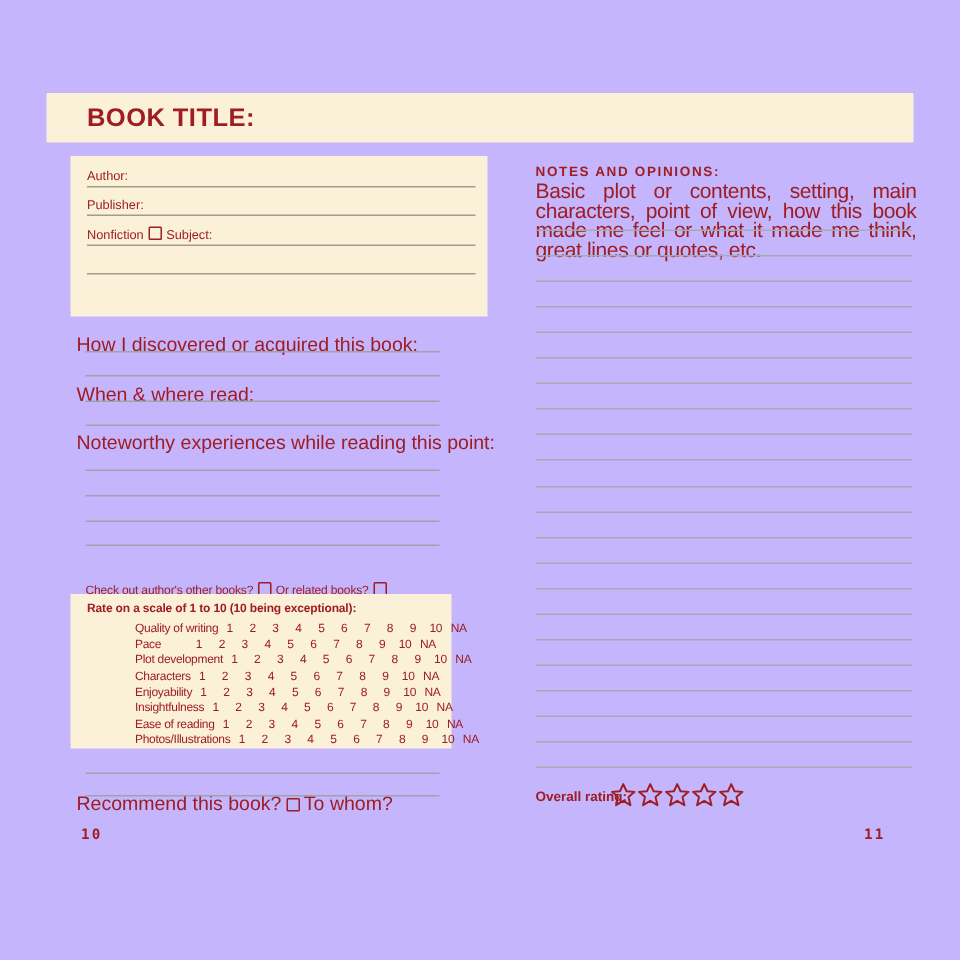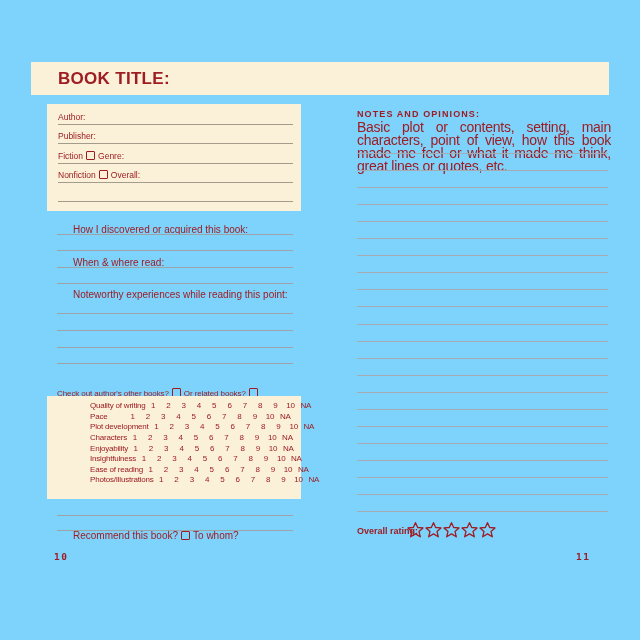--- a/index.html
+++ b/index.html
@@ -1,31 +1,31 @@
 <!DOCTYPE html>
 <html><head>
 <meta charset="utf-8">
 <style>
   html,body{margin:0;padding:0;background:#ffffff;}
   body{width:640px;height:640px;position:relative;font-family:"Liberation Sans",sans-serif;color:#9E1C22;}
-  .sheet{position:absolute;inset:0;background:#7dd3fc;overflow:hidden;}
+  .sheet{position:absolute;inset:0;background:#c4b5fd;overflow:hidden;}
 
   
   .band{position:absolute;left:31px;top:62px;width:578px;height:33px;background:#FAF1D8;}
   .band h1{margin:0;padding:7px 0 0 27px;font-size:17px;font-weight:bold;color:#9E1C22;letter-spacing:.3px;}
 
   
-  .info-box{position:absolute;left:47px;top:104px;width:254px;height:107px;background:#FAF1D8;box-sizing:border-box;padding:2px 8px 0 11px;}
+  .info-box{position:absolute;left:47px;top:104px;width:278px;height:107px;background:#FAF1D8;box-sizing:border-box;padding:2px 8px 0 11px;}
   .info-row{height:16.2px;border-bottom:1px solid #A39C8C;font-size:8.5px;display:flex;align-items:flex-end;padding-bottom:2px;white-space:pre;}
 
   .cb{display:inline-block;width:7px;height:7px;border:1px solid #9E1C22;border-radius:1px;margin:0 3px 0 3px;flex:none;background:transparent;}
   .inline-cb{display:inline-block;width:7px;height:7px;border:1px solid #9E1C22;border-radius:1px;margin:0 3px;vertical-align:-1px;}
 
   
-  .qlabel{position:absolute;left:73px;font-size:10px;line-height:9px;white-space:nowrap;}
+  .qlabel{position:absolute;left:51px;font-size:13px;line-height:9px;white-space:nowrap;}
   .wline{position:absolute;left:57px;width:236px;height:0;border-bottom:1px solid #9CA3A9;}
 
   .checkout{position:absolute;left:57px;top:367px;width:244px;font-size:8px;line-height:10.6px;letter-spacing:-.1px;white-space:pre;}
 
   
   .rating-box{position:absolute;left:47px;top:396px;width:254px;height:103px;background:#FAF1D8;box-sizing:border-box;padding:5px 8px 0 11px;}
   .rating-heading{font-size:8px;font-weight:bold;height:13px;letter-spacing:-.1px;white-space:nowrap;}
   .rating-row{display:flex;font-size:8px;height:10.65px;line-height:10.65px;letter-spacing:-.2px;}
   .rating-row .crit{flex:1;white-space:nowrap;overflow:visible;margin-left:32px;}
   .rating-row .cells{width:168px;display:flex;flex:none;}
@@ -53,22 +53,21 @@
 
   <div class="band">
     <h1>BOOK TITLE:</h1>
   </div>
 
   <div>
 
     <div class="info-box" id="info-box">
         <div class="info-row"><span>Author:</span></div>
         <div class="info-row"><span>Publisher:</span></div>
-        <div class="info-row"><span>Fiction</span><span class="cb" style="margin-bottom: 1px;"></span><span>Genre:</span></div>
-        <div class="info-row"><span>Nonfiction</span><span class="cb" style="margin-bottom: 1px;"></span><span>Overall:</span></div>
+        <div class="info-row"><span>Nonfiction</span><span class="cb" style="margin-bottom: 1px;"></span><span>Subject:</span></div>
         <div class="info-row"><span></span></div>
       </div>
 
     <div class="qlabel" style="top:225px;">How I discovered or acquired this book:</div>
     <div class="wline" style="top:234px;"></div>
     <div class="wline" style="top:250px;"></div>
 
     <div class="qlabel" style="top:258px;">When &amp; where read:</div>
     <div class="wline" style="top:267px;"></div>
     <div class="wline" style="top:283px;"></div>
@@ -78,20 +77,21 @@
     <div class="wline" style="top:330px;"></div>
     <div class="wline" style="top:347px;"></div>
     <div class="wline" style="top:363px;"></div>
 
     <div class="checkout">
       <div><span>Check out author's other books?</span><span class="inline-cb"></span><span>Or related books?</span><span class="inline-cb"></span></div>
       <div><span>(If yes, add them to </span><b>Books I'd Like to Read</b><span>–see page 145.)</span></div>
     </div>
 
     <div class="rating-box">
+      <div class="rating-heading">Rate on a scale of 1 to 10 (10 being exceptional):</div>
       <div id="rating-rows">
           <div class="rating-row">
             <span class="crit">Quality of writing</span>
             <span class="cells">
               <span class="cell">1</span>
               <span class="cell">2</span>
               <span class="cell">3</span>
               <span class="cell">4</span>
               <span class="cell">5</span>
               <span class="cell">6</span>

